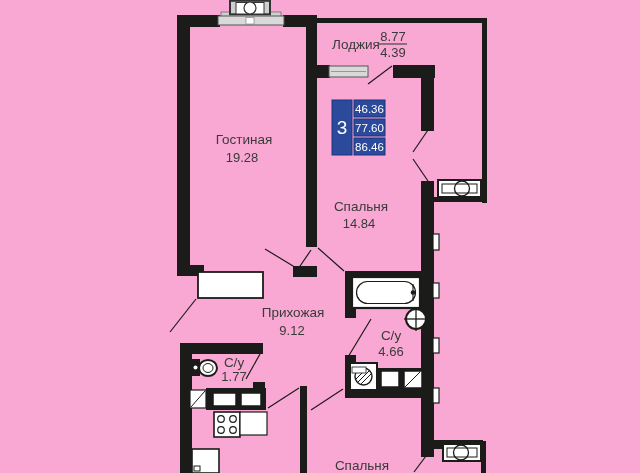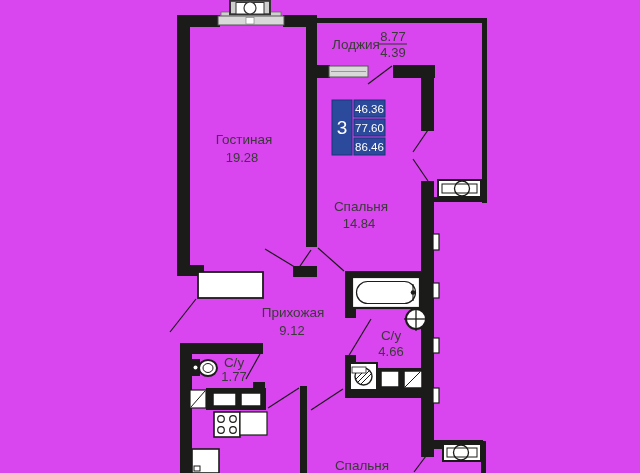--- a/index.html
+++ b/index.html
@@ -1,19 +1,19 @@
 <!DOCTYPE html>
 <html><head>
 <meta charset="utf-8">
 <style>
   html, body { margin: 0; padding: 0; background: #ffffff; }
   .stage {
     position: relative;
     width: 640px; height: 473px;
-    background: #d946ef;
+    background: #f9a8d4;
     overflow: hidden;
     font-family: "Liberation Sans", sans-serif;
   }
   svg text {
     font-family: "Liberation Sans", sans-serif;
     fill: #3a3a38;
   }
   .room-label { font-size: 13.5px; }
   .room-area  { font-size: 13px; }
   .badge-num  { font-size: 11.5px; fill: #ffffff; }

